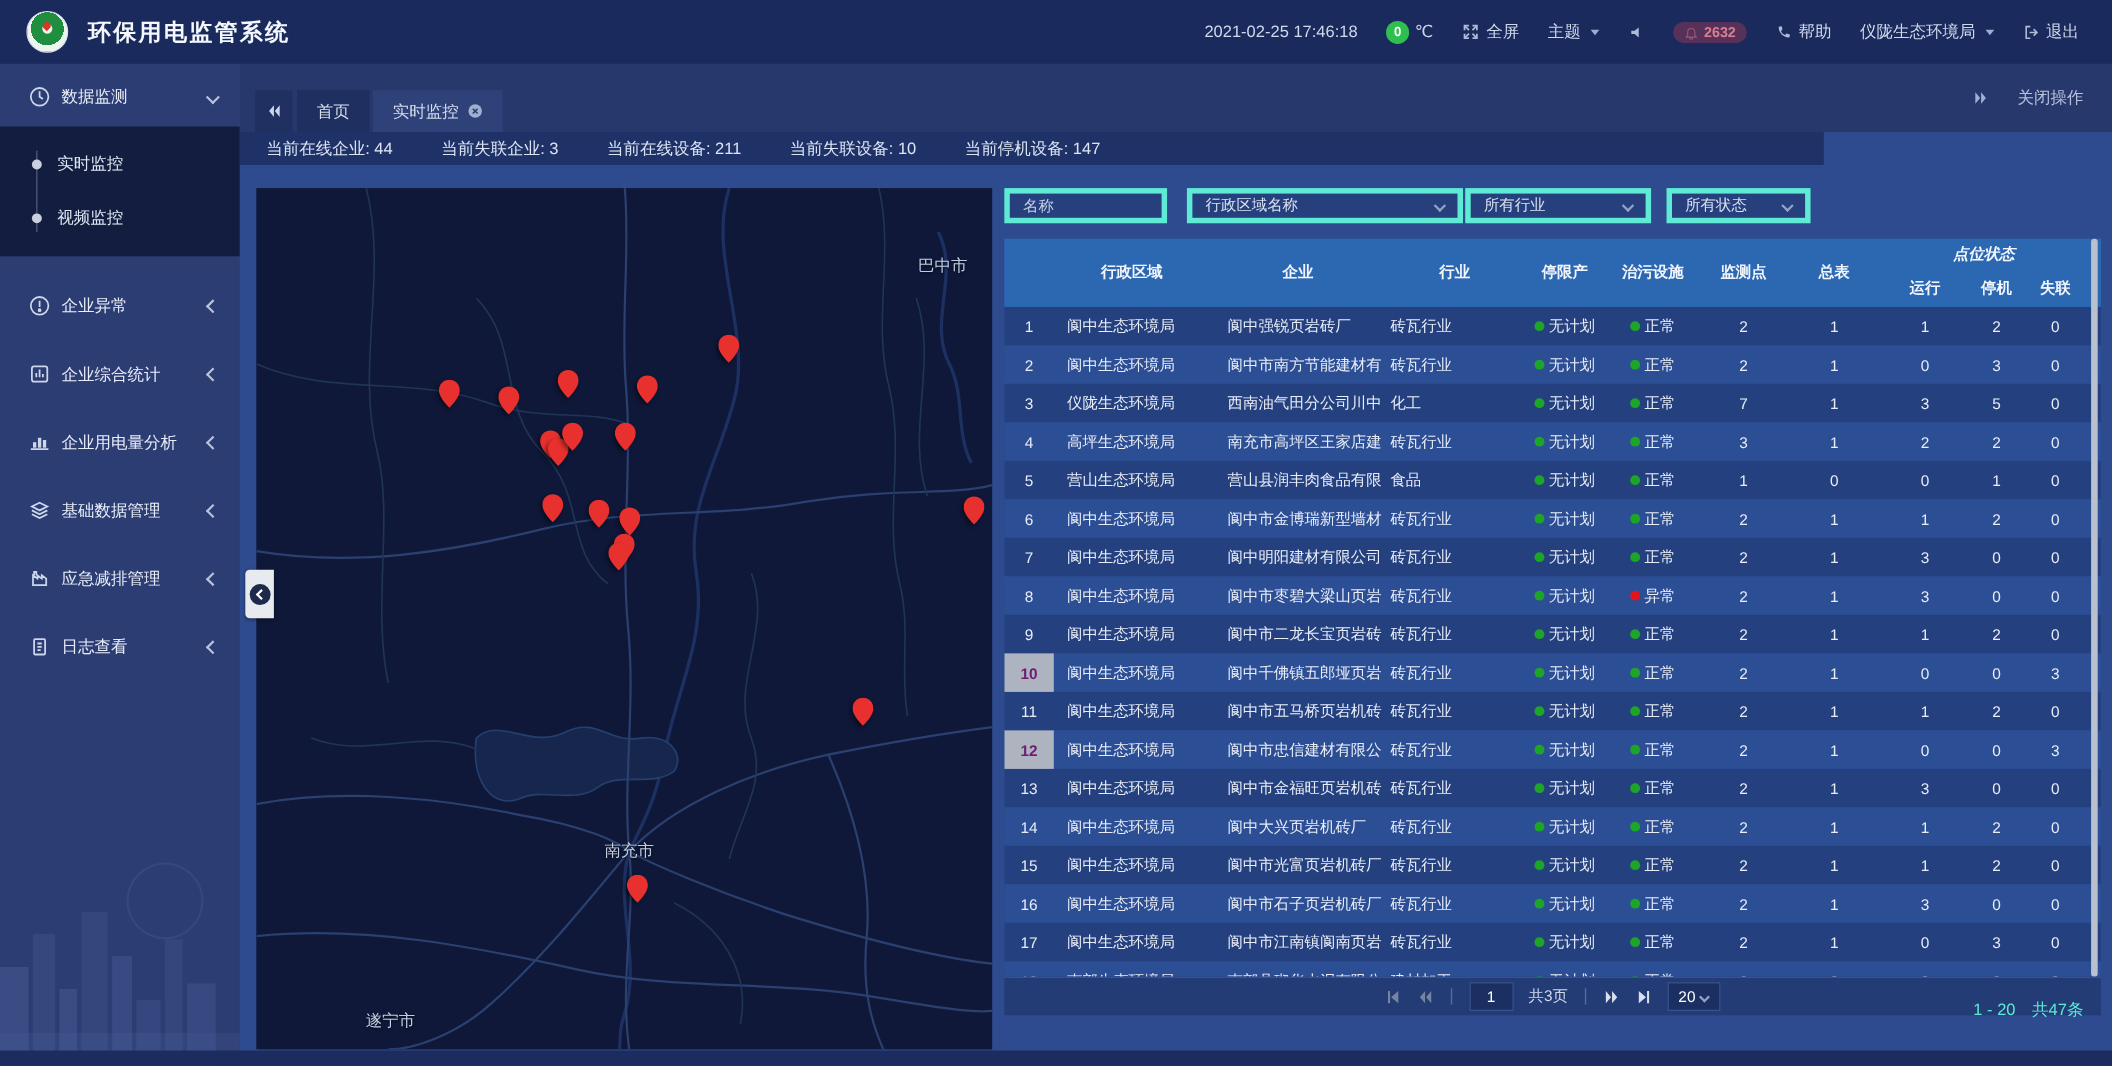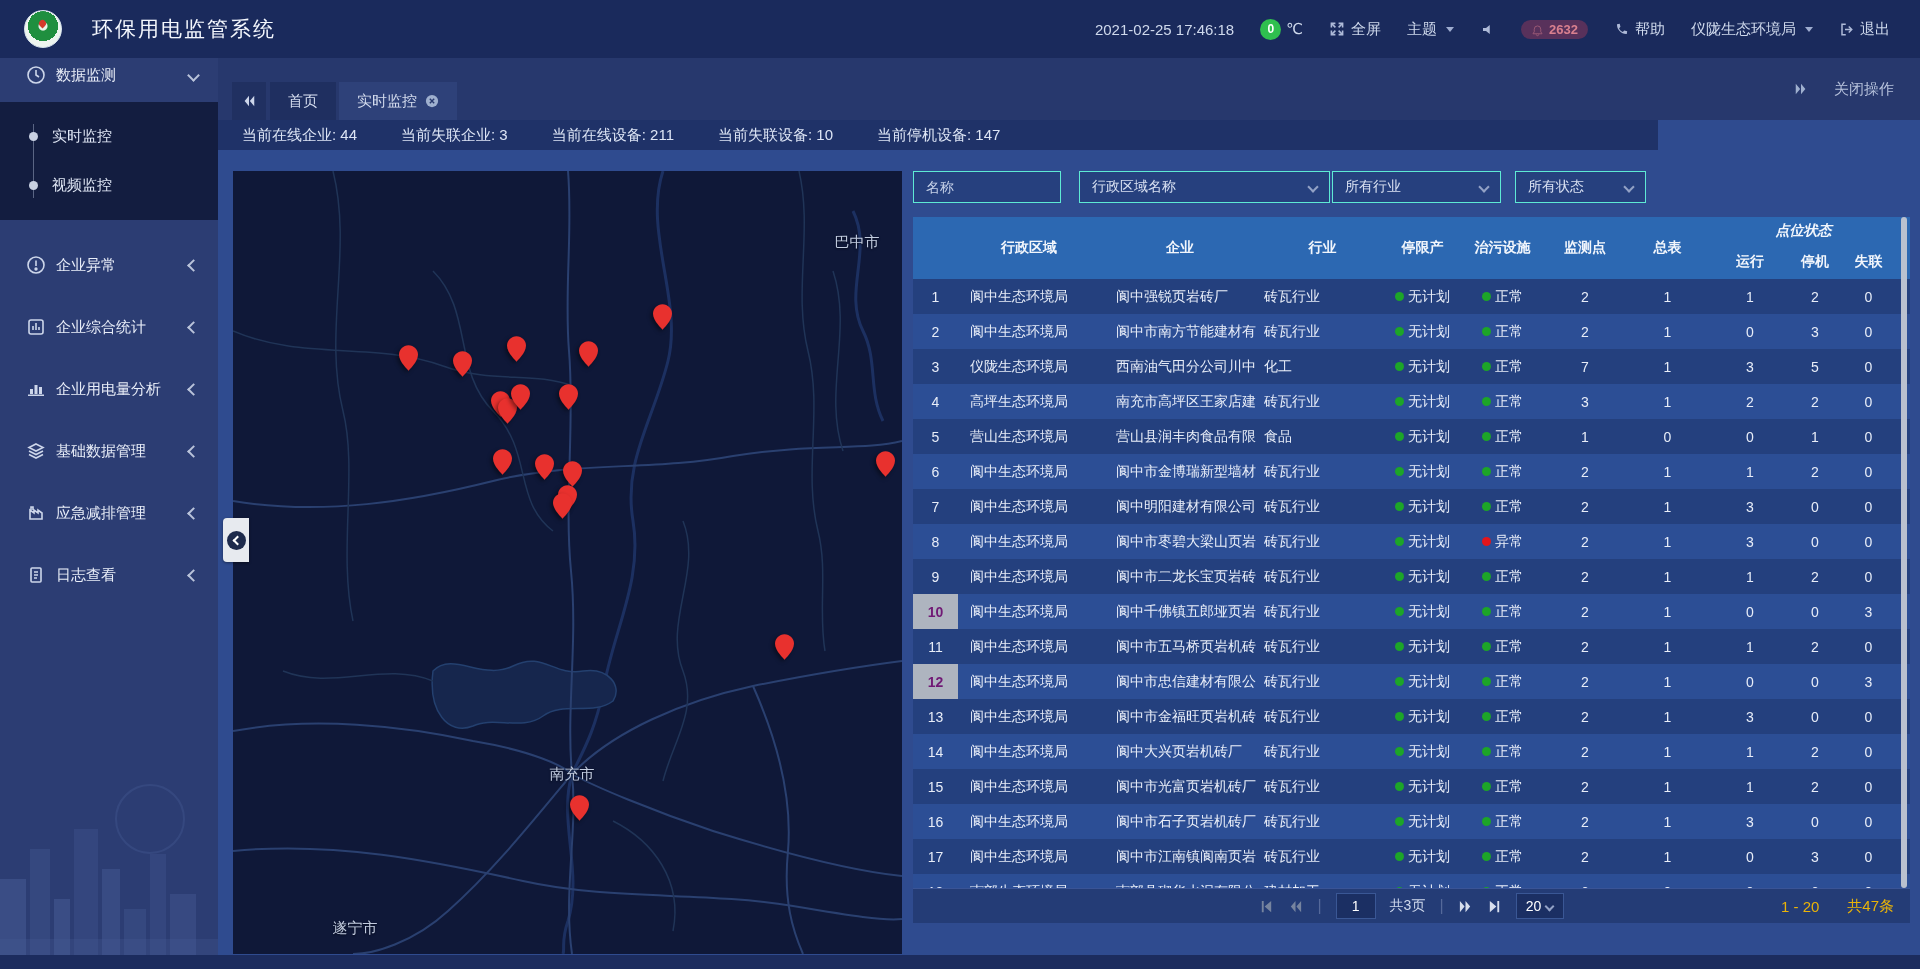--- a/index.html
+++ b/index.html
@@ -3,32 +3,32 @@
 <meta charset="utf-8">
 <style>
   html,body{margin:0;padding:0}
   body{width:1920px;height:969px;overflow:hidden;position:relative;
        font-family:"Liberation Sans","DejaVu Sans",sans-serif;background:#2f4b8f;color:#e6ecf8;}
   svg{display:block}
   
   .top{position:absolute;left:0;top:0;width:1920px;height:58px;background:#1a2a5c;display:flex;align-items:center;z-index:30}
   .logo{width:36px;height:36px;border-radius:50%;background:radial-gradient(circle at 50% 42%,#e8f3e9 0 4px,#1f8f3f 5px 15px,#eef5f0 15px 17px);border:1px solid #d8e4ee;margin-left:24px;position:relative;flex:none}
   .logo::after{content:"";position:absolute;left:14px;top:9px;width:7px;height:7px;background:#d43a2c;border-radius:50% 50% 50% 0;transform:rotate(-45deg)}
-  .app-title{font-size:21px;font-weight:normal;color:#f4f7fd;letter-spacing:2px;margin-left:30px}
+  .app-title{font-size:21px;font-weight:bold;color:#f4f7fd;letter-spacing:2px;margin-left:18px}
   .top-right{margin-left:auto;display:flex;align-items:center;gap:26px;padding-right:30px;font-size:15px;color:#cfd9ec}
   .temp{display:flex;align-items:center;gap:5px}
   .temp-badge{width:21px;height:21px;border-radius:50%;background:#2fbf4f;color:#fff;font-size:12px;font-weight:bold;display:flex;align-items:center;justify-content:center}
   .hbtn{display:flex;align-items:center;gap:6px;color:#cfd9ec;cursor:pointer}
   .hbtn svg{color:#aebad8}
   .caret{width:0;height:0;border-left:4px solid transparent;border-right:4px solid transparent;border-top:5px solid #9fadd0;margin-left:3px}
   .msg-badge{background:rgba(190,60,90,.38);color:#d9808f;font-weight:bold;border-radius:10px;padding:2px 10px;font-size:13px;display:flex;align-items:flex-end;gap:5px}
   .msg-badge svg{opacity:.5}
   
   .sidebar{position:absolute;left:0;top:58px;width:218px;height:911px;background:#2c3d73;z-index:20;overflow:hidden}
-  .sgroup{height:34px;margin-top:0;display:flex;align-items:center;color:#e8edf8;font-size:15px;cursor:pointer;position:relative}
+  .sgroup{height:34px;margin-top:13px;display:flex;align-items:center;color:#e8edf8;font-size:15px;cursor:pointer;position:relative}
   .sgroup .gicon{width:20px;height:20px;margin-left:26px;margin-right:10px;color:#cdd6ea;flex:none}
   .sgroup .chev{position:absolute;right:20px}
   .chev{width:7px;height:7px;border-left:2px solid #b9c3da;border-bottom:2px solid #b9c3da;display:inline-block}
   .chev.down{transform:rotate(-45deg)}
   .chev.left{transform:rotate(45deg)}
   .submenu{background:#131d40;margin-top:10px;padding:10px 0;position:relative}
   .submenu::before{content:"";position:absolute;left:33px;top:22px;bottom:22px;width:1px;background:#5a6584}
   .sitem{height:49px;display:flex;align-items:center;padding-left:52px;font-size:15px;color:#dfe6f4;cursor:pointer;position:relative}
   .sitem::before{content:"";position:absolute;left:29px;width:9px;height:9px;border-radius:50%;background:#c8d0e2}
   .sgroups2 .sgroup{margin-top:28px}
@@ -49,21 +49,21 @@
   .map{position:absolute;left:15px;top:21px;width:669px;height:783px;background:#0f1838;overflow:hidden}
   .map .roads{position:absolute;left:0;top:0}
   .city{position:absolute;font-size:15px;color:#c3cde0;text-shadow:0 1px 2px #060b1d;transform:translate(-50%,-50%);white-space:nowrap}
   .pin{position:absolute;width:19px;height:26px;filter:drop-shadow(-2px 2px 2px rgba(0,0,0,.45));cursor:pointer}
   .collapse-tab{position:absolute;left:5px;top:368px;width:26px;height:44px;background:#e7eaef;border-radius:4px 0 0 4px;display:flex;align-items:center;justify-content:center;cursor:pointer;z-index:5;box-shadow:0 1px 3px rgba(0,0,0,.4)}
   .collapse-tab .circ{width:19px;height:19px;border-radius:50%;background:#1d2a4c;display:flex;align-items:center;justify-content:center}
   .collapse-tab .chev{width:5px;height:5px;border-color:#fff;margin-left:2px}
   
   .rpanel{position:absolute;left:695px;top:21px;width:997px;height:762px}
   .filters{position:absolute;left:0;top:0;width:997px;height:32px;display:flex}
-  .fbox{height:32px;background:#26407e;border:1px solid #5eead4;box-sizing:border-box;display:flex;align-items:center;padding:0 12px;font-size:14px;color:#d9e1f2;cursor:pointer}
+  .fbox{height:32px;background:#26407e;border:5px solid #5eead4;box-sizing:border-box;display:flex;align-items:center;padding:0 12px;font-size:14px;color:#d9e1f2;cursor:pointer}
   .fbox .chev{margin-left:auto;width:6px;height:6px;border-color:#93a2c6}
   input.fbox{width:148px;color:#dce4f4}
   input.fbox::placeholder{color:#c6d1e8;opacity:1}
   .f-region{position:absolute;left:166px;width:251px}
   .f-industry{position:absolute;left:419px;width:169px}
   .f-status{position:absolute;left:602px;width:131px}
   
   .thead{position:absolute;left:0;top:46px;width:997px;height:62px;background:#2c68b2;display:flex;font-size:14px;font-weight:bold;color:#f2f6fc}
   .th{display:flex;align-items:center;justify-content:center}
   .group-col{display:flex;flex-direction:column}
@@ -84,21 +84,21 @@
   .dot.green{background:#1da528}.dot.red{background:#e3151b}
   .scrollbar{position:absolute;right:3px;top:46px;width:6px;height:671px;background:#b9c1cf;border-radius:3px;cursor:pointer}
   
   .pager{position:absolute;left:0;top:717px;width:997px;height:34px;background:#243c76;border-top:1px solid #3a5496;display:flex;align-items:center;justify-content:center;gap:14px;font-size:14px;color:#cfd9ec}
   .pbtn{display:flex;align-items:center;cursor:pointer}
   .pbtn.dim{color:#76849f}.pbtn.lit{color:#d7deed}
   .psep{color:#55699a;font-size:16px}
   .pagebox{width:38px;height:24px;background:#1b2f63;border:1px solid #3a5795;display:flex;align-items:center;justify-content:center;color:#fff}
   .sizebox{width:46px;height:24px;background:#1b2f63;border:1px solid #3a5795;display:flex;align-items:center;justify-content:center;gap:5px;color:#fff;cursor:pointer}
   .sizebox .chev{width:5px;height:5px;border-color:#93a2c6}
-  .pager-right{position:absolute;right:16px;top:0;height:34px;display:flex;align-items:center;gap:28px;font-size:15px;color:#eab308}
+  .pager-right{position:absolute;right:16px;top:12px;height:34px;display:flex;align-items:center;gap:15px;font-size:15px;color:#5eead4}
   .bottom-strip{position:absolute;left:0;bottom:0;width:1920px;height:14px;background:#1c2c5e;z-index:25}
 </style>
 </head>
 <body>
 
 <div class="top">
   <div class="logo"></div>
   <div class="app-title">环保用电监管系统</div>
   <div class="top-right">
     <span>2021-02-25 17:46:18</span>

